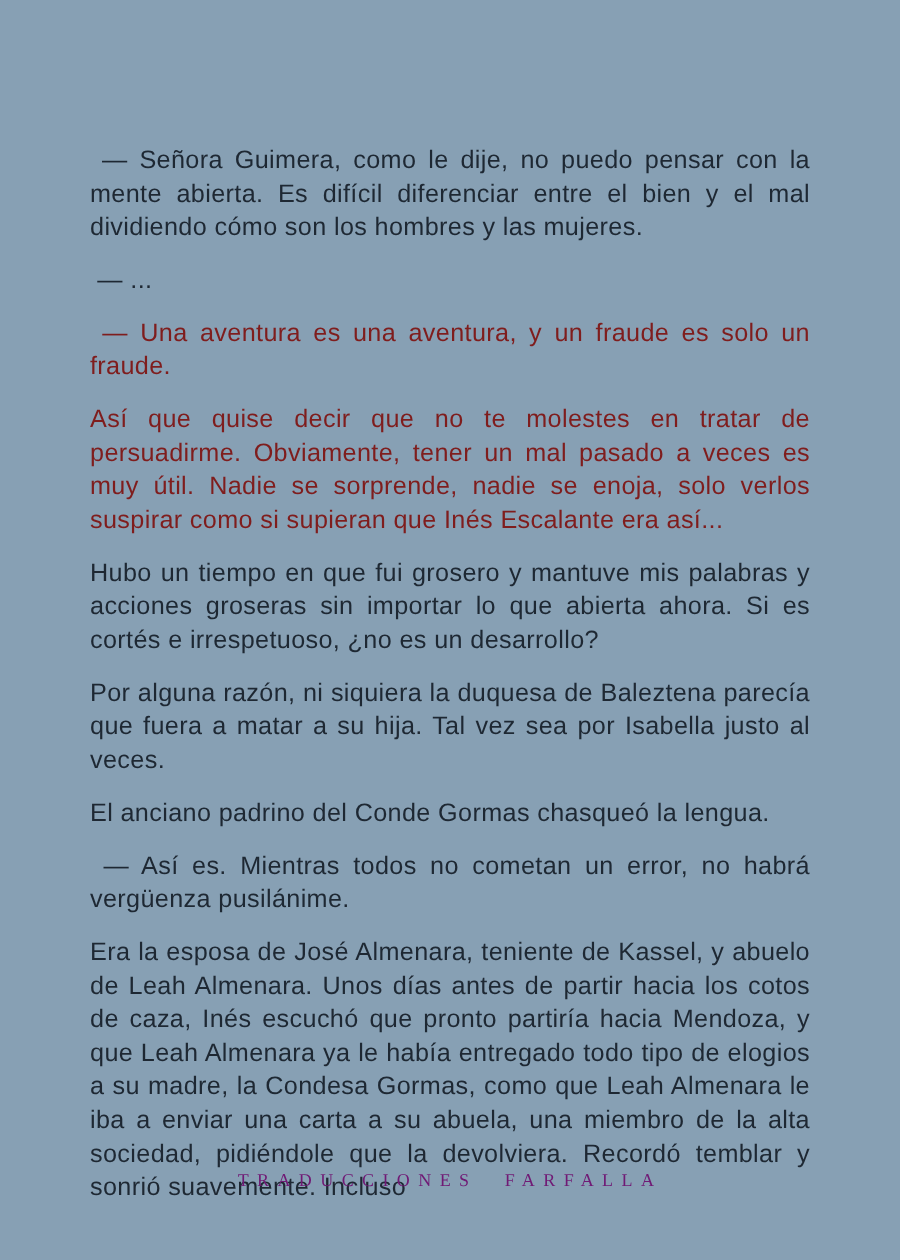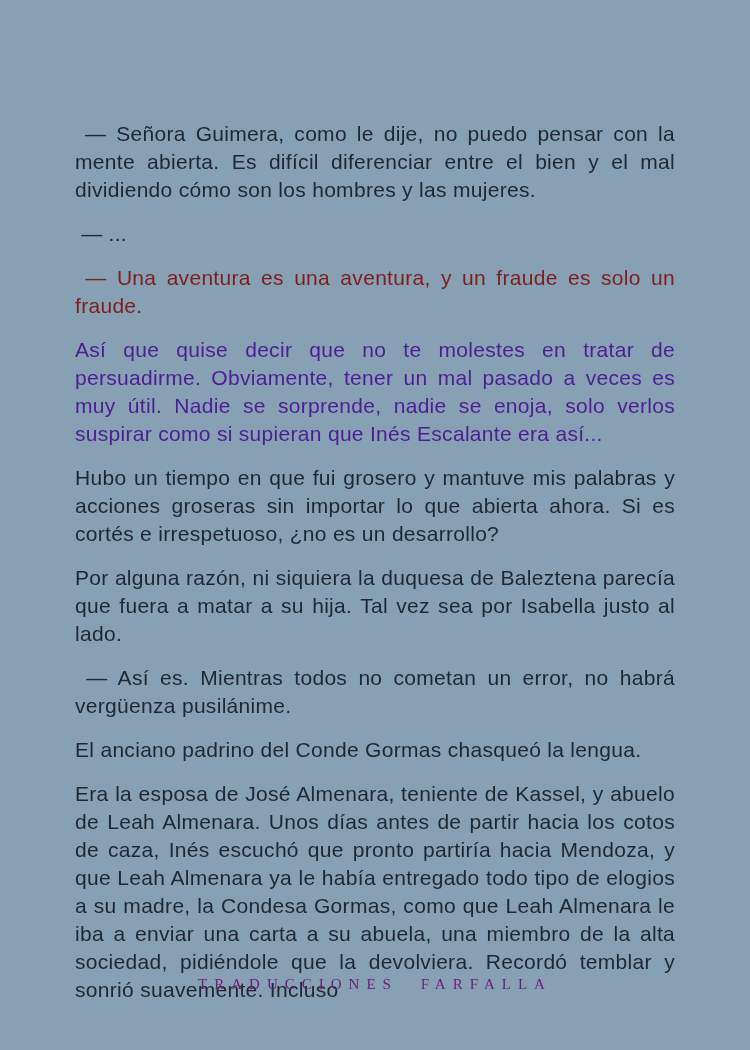--- a/index.html
+++ b/index.html
@@ -53,21 +53,21 @@
   }
 </style>
 </head>
 <body style="background: rgb(135, 160, 180);">
 
 <div class="page">
   <div class="content">
     <p class="para" style="color: rgb(30, 40, 51);">&nbsp;— Señora Guimera, como le dije, no puedo pensar con la mente abierta. Es difícil diferenciar entre el bien y el mal dividiendo cómo son los hombres y las mujeres.</p>
     <p class="para" style="color: rgb(30, 40, 51);">&nbsp;— ...</p>
     <p class="para" style="color: #7f1d1d;">&nbsp;— Una aventura es una aventura, y un fraude es solo un fraude.</p>
-    <p class="para" style="color: #4c1d95;">Así que quise decir que no te molestes en tratar de persuadirme. Obviamente, tener un mal pasado a veces es muy útil. Nadie se sorprende, nadie se enoja, solo verlos suspirar como si supieran que Inés Escalante era así...</p>
+    <p class="para" style="color: #7f1d1d;">Así que quise decir que no te molestes en tratar de persuadirme. Obviamente, tener un mal pasado a veces es muy útil. Nadie se sorprende, nadie se enoja, solo verlos suspirar como si supieran que Inés Escalante era así...</p>
     <p class="para" style="color: rgb(30, 40, 51);">Hubo un tiempo en que fui grosero y mantuve mis palabras y acciones groseras sin importar lo que abierta ahora. Si es cortés e irrespetuoso, ¿no es un desarrollo?</p>
-    <p class="para" style="color: rgb(30, 40, 51);">Por alguna razón, ni siquiera la duquesa de Baleztena parecía que fuera a matar a su hija. Tal vez sea por Isabella justo al lado.</p>
+    <p class="para" style="color: rgb(30, 40, 51);">Por alguna razón, ni siquiera la duquesa de Baleztena parecía que fuera a matar a su hija. Tal vez sea por Isabella justo al veces.</p>
+    <p class="para" style="color: rgb(30, 40, 51);">El anciano padrino del Conde Gormas chasqueó la lengua.</p>
     <p class="para" style="color: rgb(30, 40, 51);">&nbsp;— Así es. Mientras todos no cometan un error, no habrá vergüenza pusilánime.</p>
-    <p class="para" style="color: rgb(30, 40, 51);">El anciano padrino del Conde Gormas chasqueó la lengua.</p>
     <p class="para" style="color: rgb(30, 40, 51);">Era la esposa de José Almenara, teniente de Kassel, y abuelo de Leah Almenara. Unos días antes de partir hacia los cotos de caza, Inés escuchó que pronto partiría hacia Mendoza, y que Leah Almenara ya le había entregado todo tipo de elogios a su madre, la Condesa Gormas, como que Leah Almenara le iba a enviar una carta a su abuela, una miembro de la alta sociedad, pidiéndole que la devolviera. Recordó temblar y sonrió suavemente. Incluso</p>
   </div>
   <div class="footer" style="color: #701a75;">TRADUCCIONES FARFALLA</div>
 </div>
 
 </body></html>

